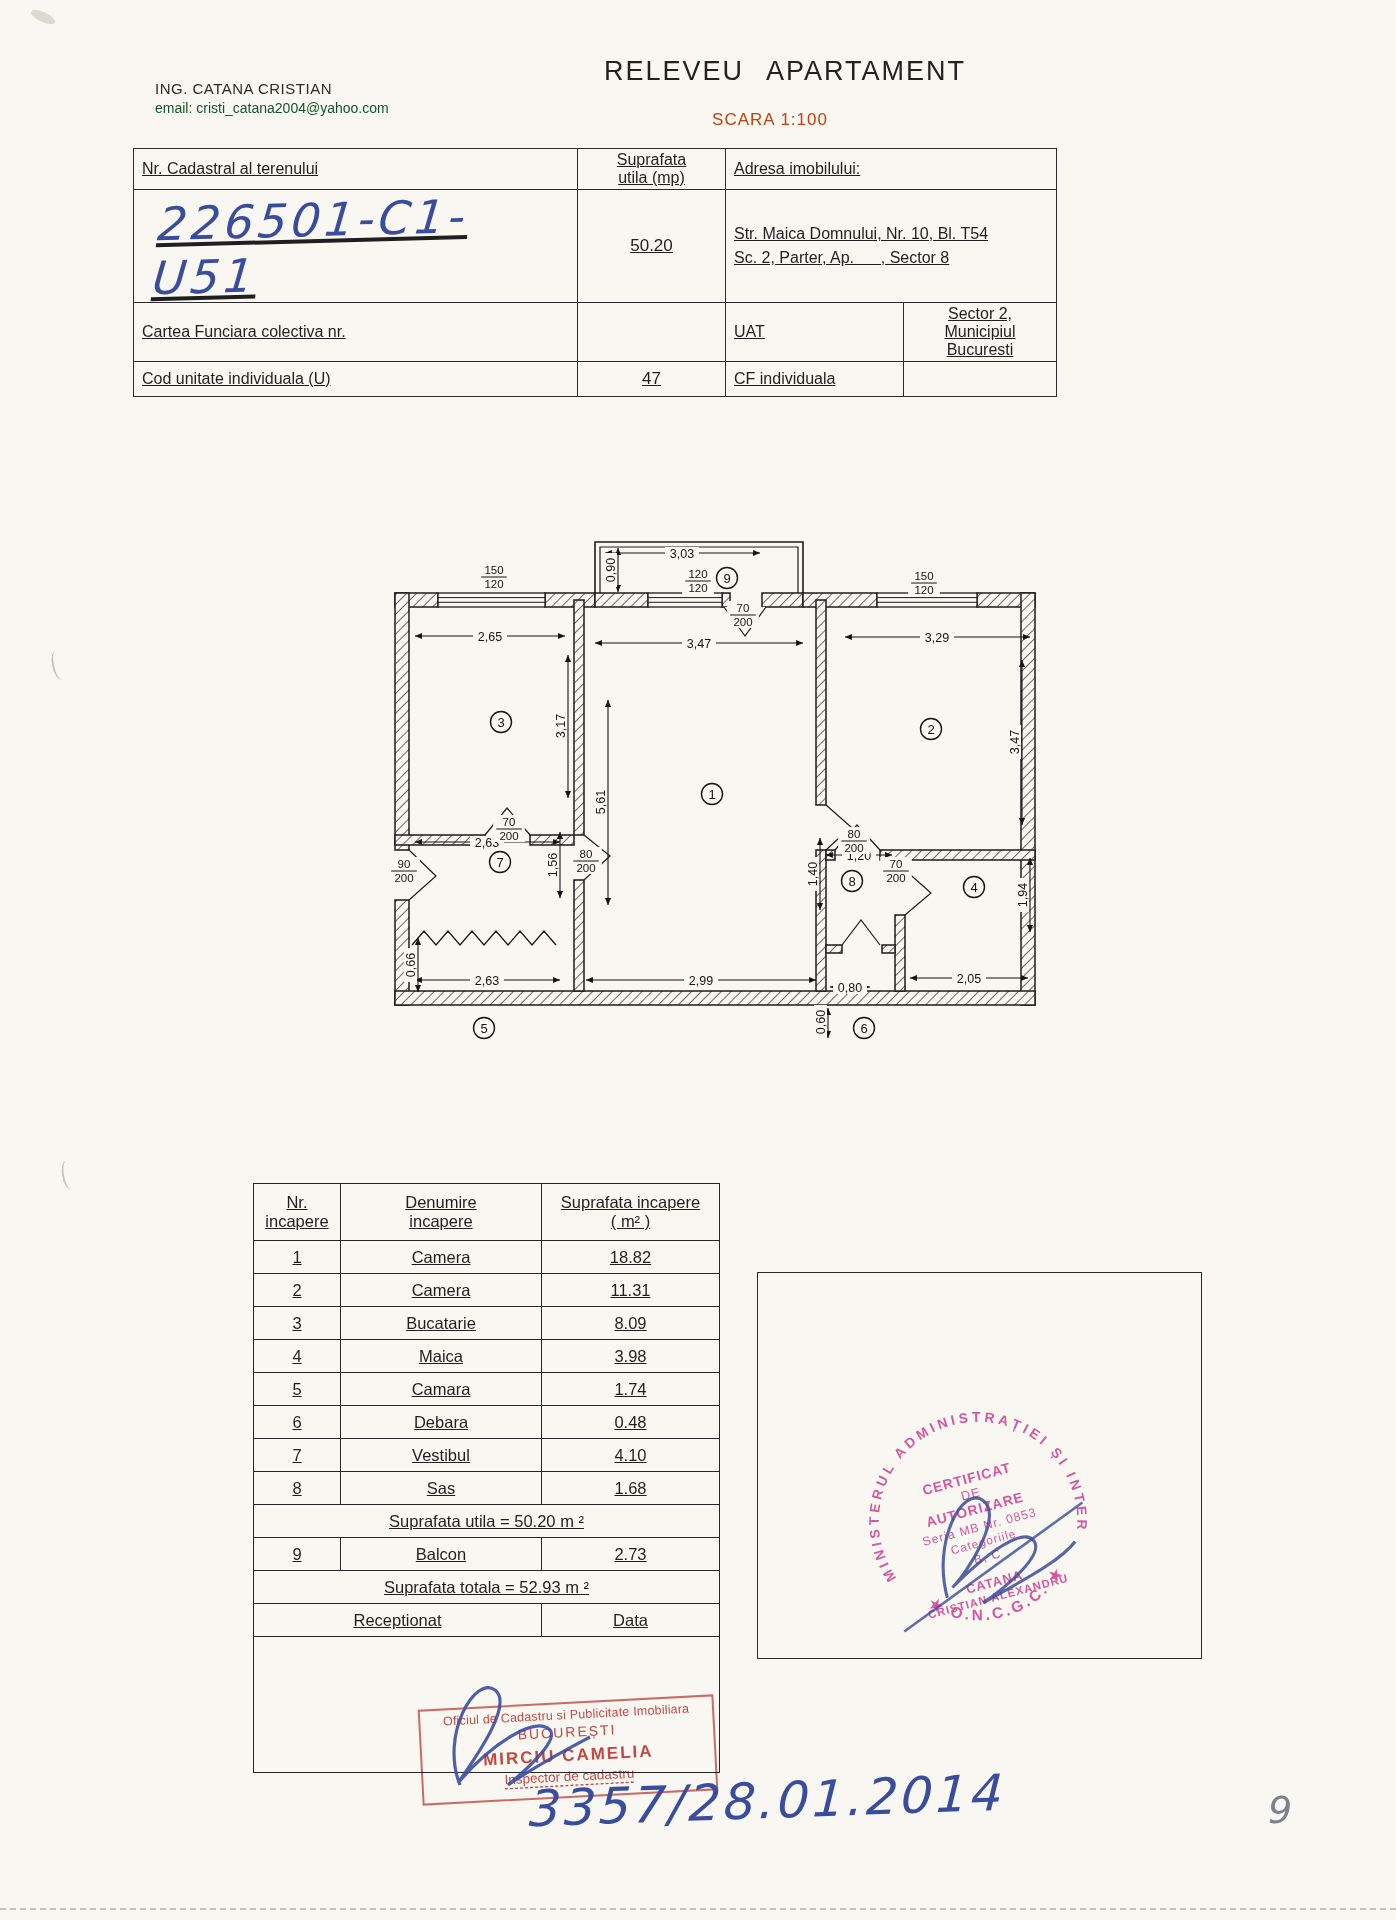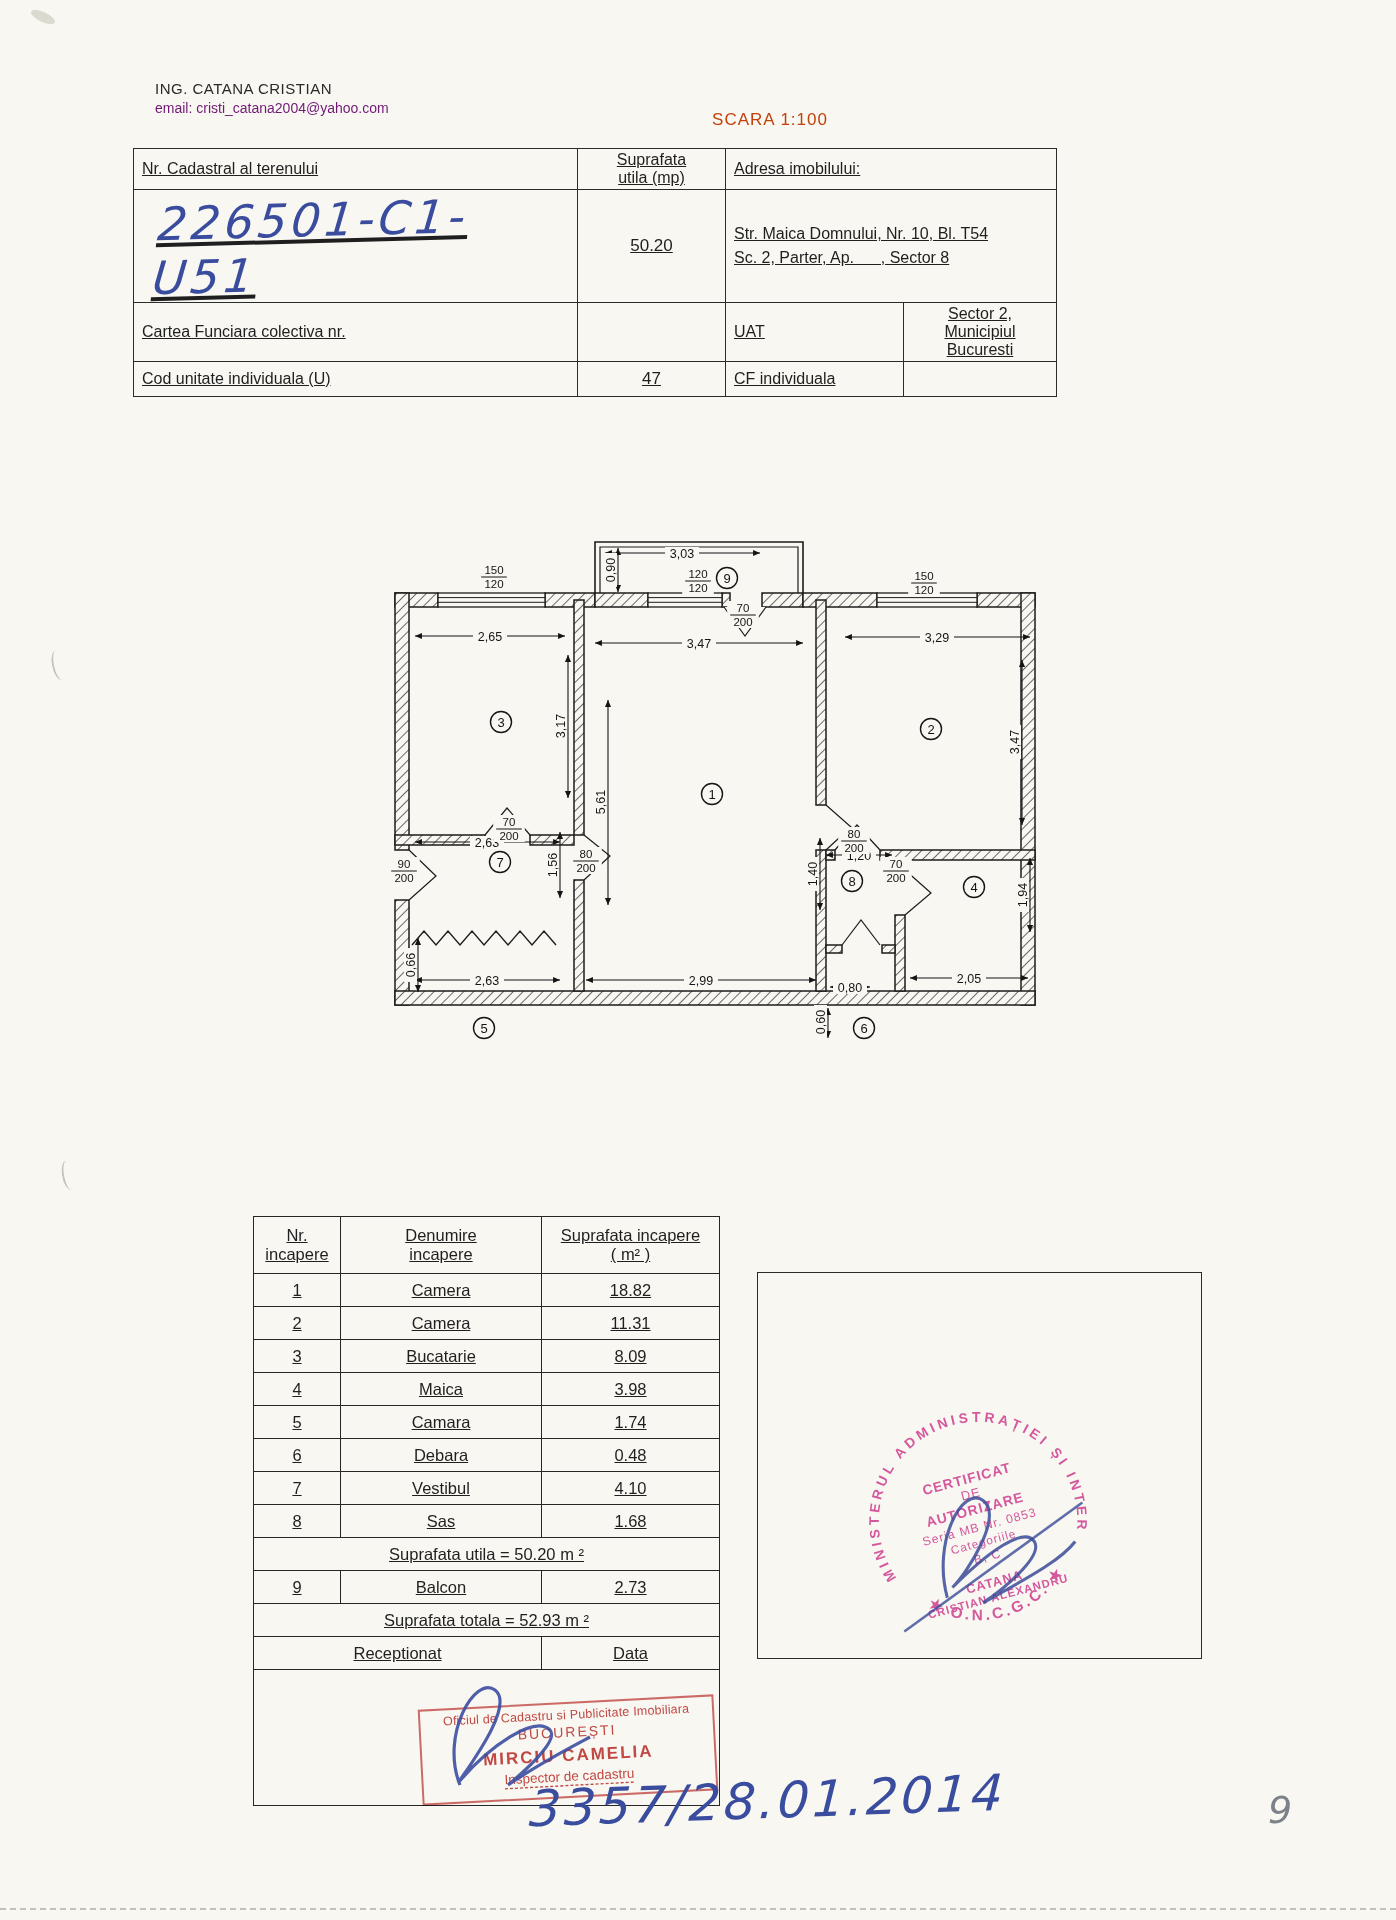--- a/index.html
+++ b/index.html
@@ -1,21 +1,21 @@
 <!DOCTYPE html>
 <html><head>
 <meta charset="utf-8">
 <style>
   html,body{margin:0;padding:0;background:#e8e6e0;}
   #page{position:relative;width:1396px;height:1920px;background:#f8f7f2;overflow:hidden;
         font-family:"Liberation Sans",sans-serif;color:#1f1f1f;}
   .abs{position:absolute;}
   
   .eng-name{font-size:15px;letter-spacing:.5px;color:#2a2a2a;}
-  .eng-mail{font-size:14px;color:#701a75;margin-top:3px;}
+  .eng-mail{font-size:14px;color:#14532d;margin-top:3px;}
   .doc-title{font-size:27px;letter-spacing:2px;word-spacing:14px;color:#222;text-align:center;width:400px;}
   .doc-scale{font-size:17px;letter-spacing:1px;color:#c2410c;text-align:center;width:400px;}
   
   table{border-collapse:collapse;table-layout:fixed;text-decoration:underline;}
   .cad-table td{border:1.5px solid #2b2b2b;font-size:16px;padding:2px 8px;vertical-align:middle;}
   .cad-table .hdr{font-size:16px;}
   .center{text-align:center;}
   .pre{white-space:pre;}
   .hand{font-family:"DejaVu Sans",sans-serif;font-style:italic;color:#3a4c9e;}
   .cad-hand{font-size:46px;letter-spacing:4px;transform:skewX(-7deg) rotate(-1.5deg);padding-left:14px;}
@@ -45,20 +45,21 @@
 </style>
 </head>
 <body>
 
 <div id="page">
 
   <div class="abs" style="left:155px;top:80px;">
     <div class="eng-name">ING. CATANA CRISTIAN</div>
     <div class="eng-mail">email: cristi_catana2004@yahoo.com</div>
   </div>
+  <div class="abs doc-title" style="left:585px;top:56px;">RELEVEU APARTAMENT</div>
   <div class="abs doc-scale" style="left:570px;top:110px;">SCARA 1:100</div>
 
   <table class="abs cad-table" style="left:133px;top:148px;width:923px;">
     <colgroup>
         <col style="width:444px">
         <col style="width:148px">
         <col style="width:178px">
         <col style="width:153px">
       </colgroup>
     <tbody>
@@ -343,21 +344,21 @@
           <circle cx="94" cy="488" r="10.5" fill="#f8f7f2" stroke="#151515" stroke-width="1.4"></circle>
           <text x="94" y="492.5" text-anchor="middle" font-size="13">5</text>
         </g>
         <g>
           <circle cx="474" cy="488" r="10.5" fill="#f8f7f2" stroke="#151515" stroke-width="1.4"></circle>
           <text x="474" y="492.5" text-anchor="middle" font-size="13">6</text>
         </g>
       </g>
   </svg>
 
-  <table class="abs rooms-table" style="left:253px;top:1216px;width:466px;border-radius:11px;">
+  <table class="abs rooms-table" style="left:253px;top:1183px;width:466px;border-radius:11px;">
     <colgroup>
         <col style="width:87px">
         <col style="width:201px">
         <col style="width:178px">
       </colgroup>
     <tbody>
         <tr class="thead">
       <td class="center">
         <div>Nr.</div>
         <div>incapere</div>

